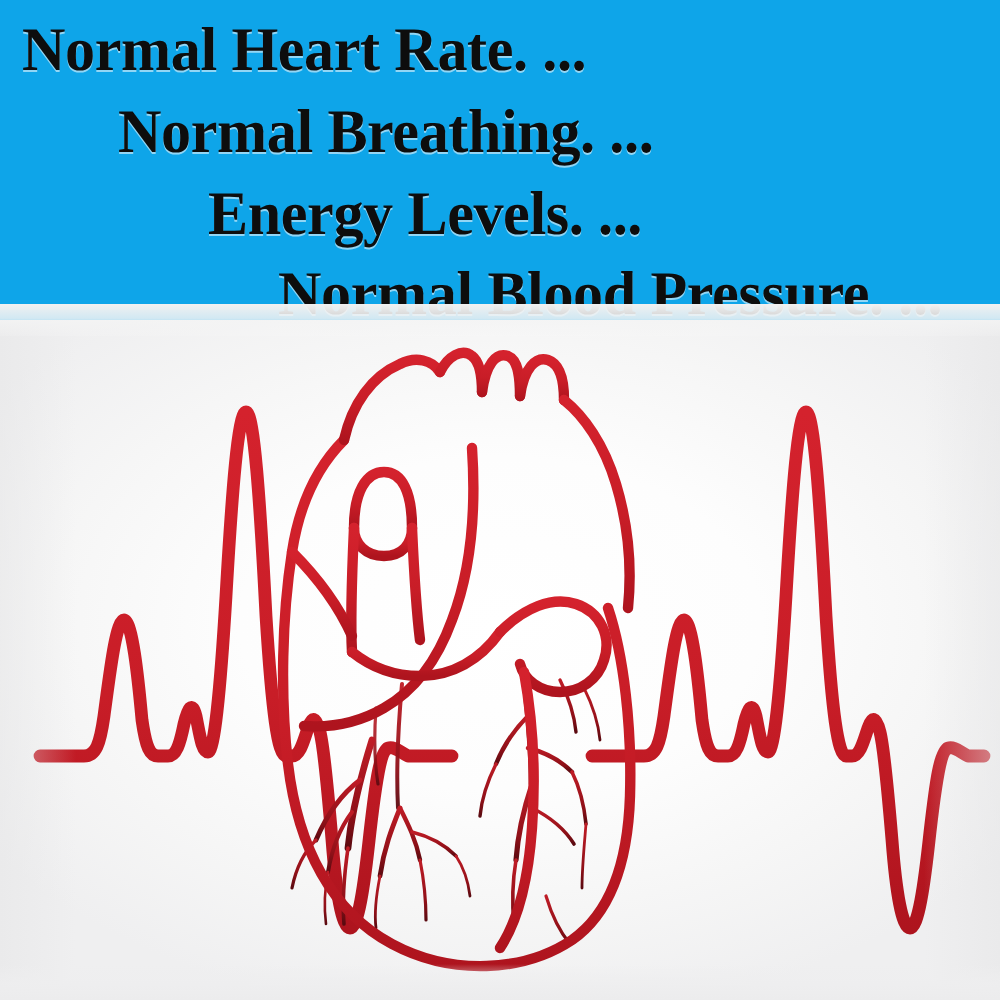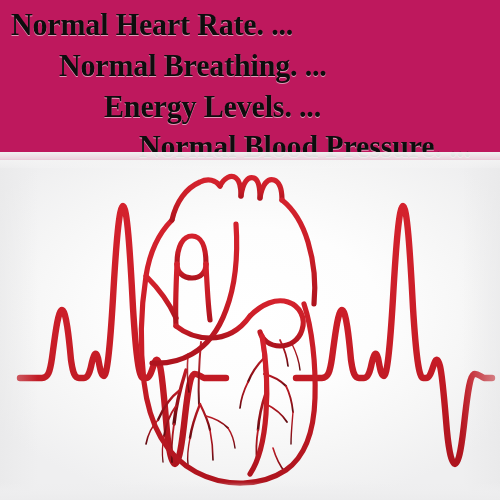--- a/index.html
+++ b/index.html
@@ -18,21 +18,21 @@
     -webkit-font-smoothing: antialiased;
   }
 
   
   .text-panel {
     position: absolute;
     left: 0;
     top: 0;
     width: 500px;
     height: 160px;
-    background: #be185d;
+    background: #0ea5e9;
     z-index: 3;
   }
   .headline {
     position: absolute;
     white-space: nowrap;
     color: #0d0d0d;
     font-weight: bold;
     font-size: 31px;
     line-height: 1;
     letter-spacing: -0.2px;

